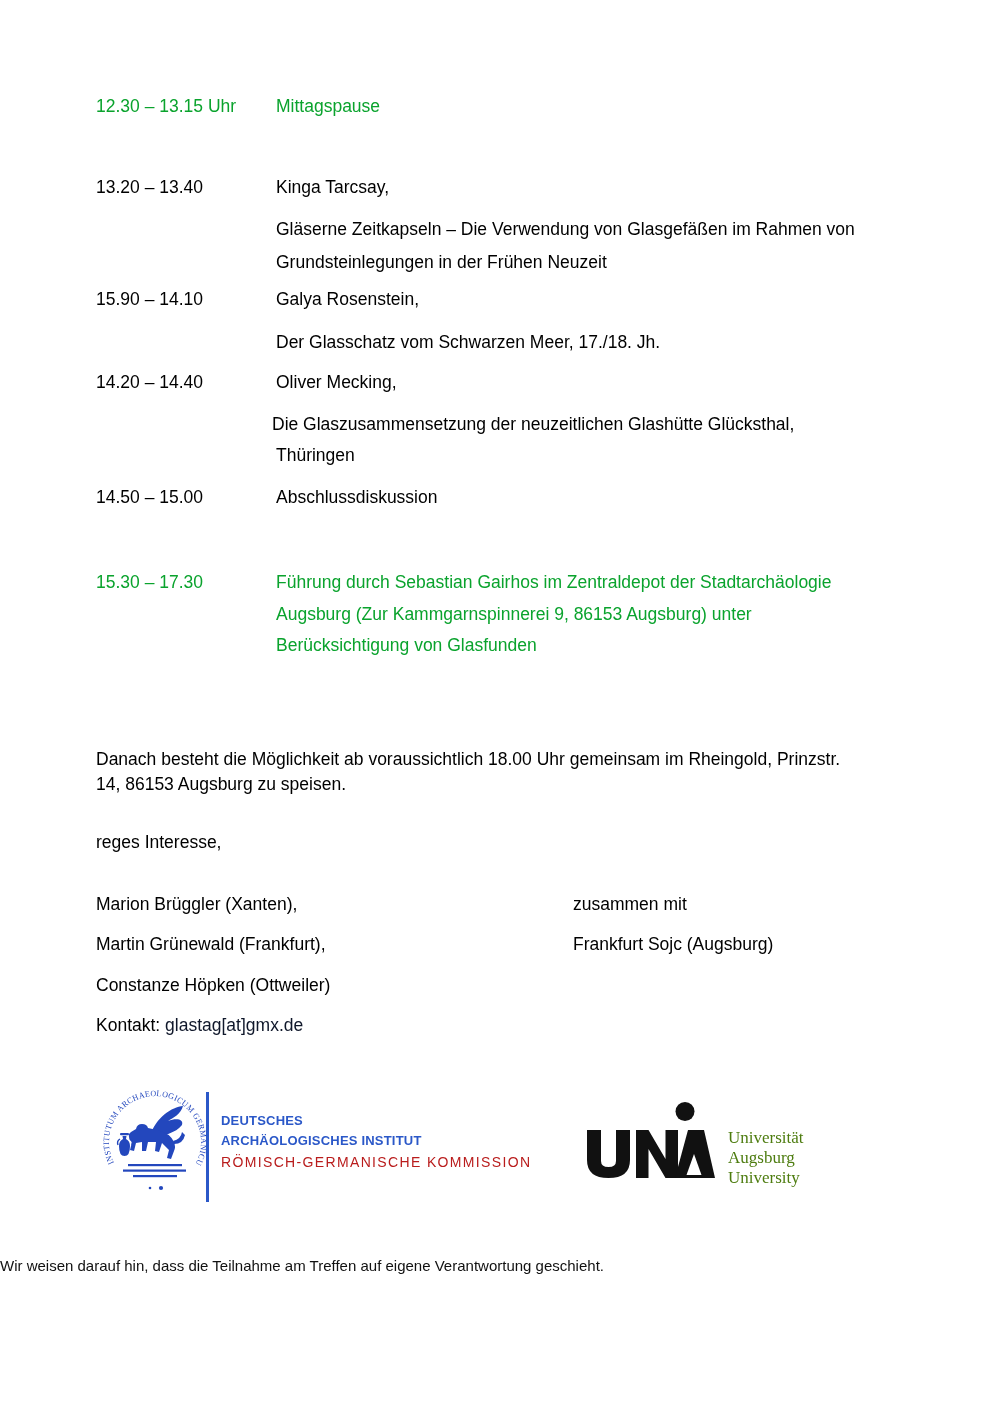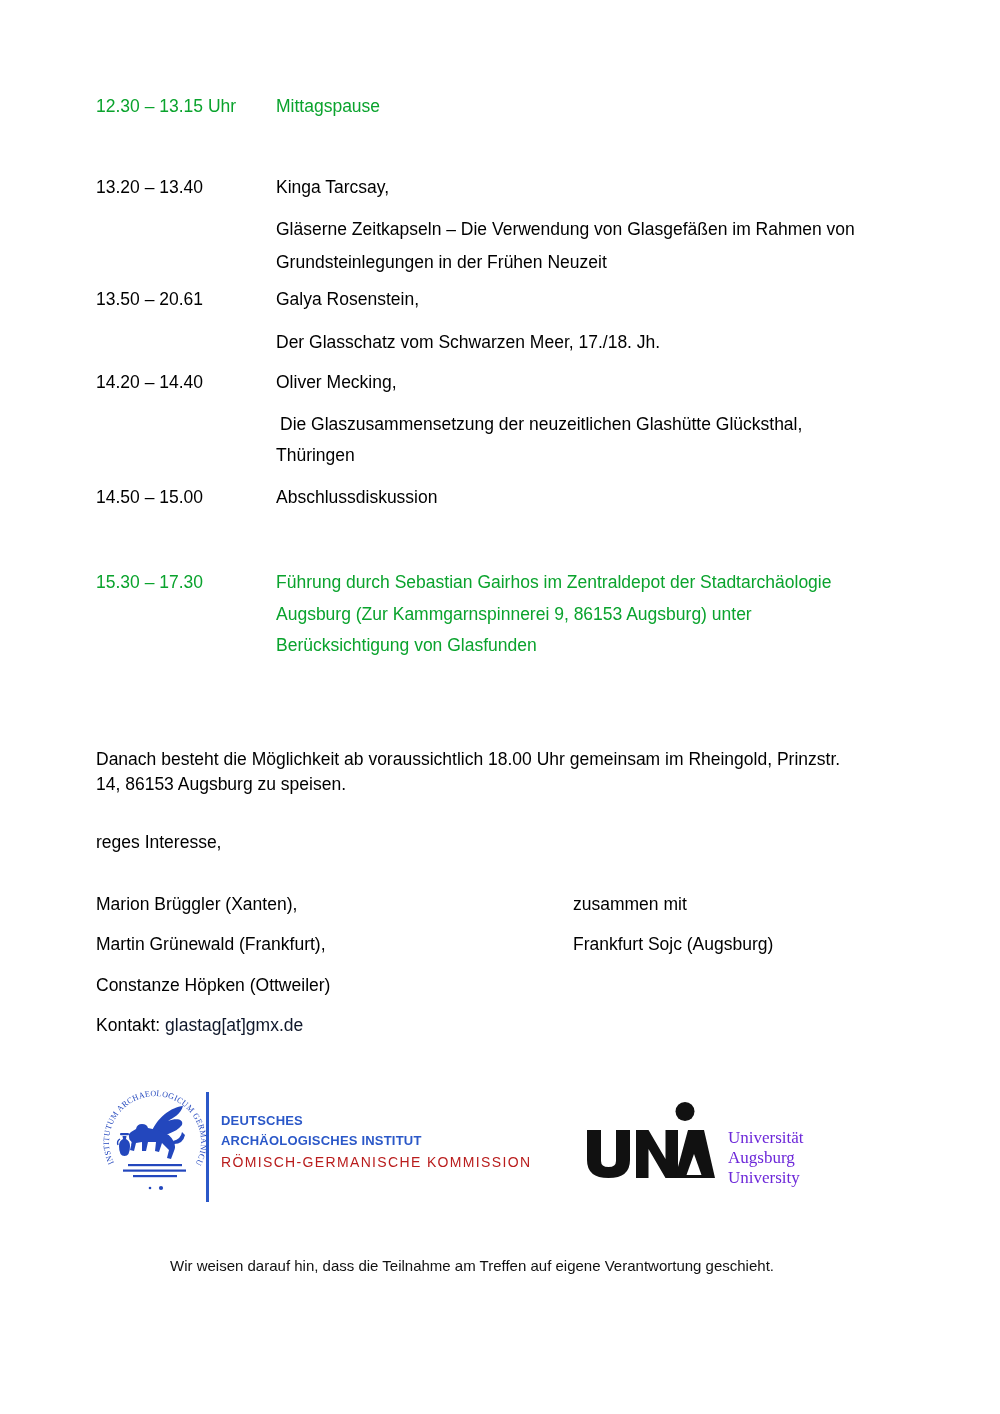--- a/index.html
+++ b/index.html
@@ -10,44 +10,44 @@
     font-family:"Liberation Sans",sans-serif;
     font-size:17.5px;
     color:#000000;
     overflow:hidden;
   }
   .abs{position:absolute;line-height:1;white-space:nowrap;}
   .green{color:#0aa32d;text-align:center;}
   .link{color:#0f172a;}
   .dai-bold{font-weight:bold;color:#2b58c8;font-size:13px;letter-spacing:.2px;}
   .dai-gray{color:#b91c1c;font-size:14px;letter-spacing:1.35px;}
-  .unia-serif{font-family:"Liberation Serif",serif;font-size:17px;line-height:20px;color:#6d28d9;white-space:nowrap;}
+  .unia-serif{font-family:"Liberation Serif",serif;font-size:17px;line-height:20px;color:#4d7c0f;white-space:nowrap;}
   .divider{position:absolute;left:206px;top:1092px;width:2.5px;height:110px;background:#2b58c8;}
-  .footer{position:absolute;left:0;top:1258px;width:944px;text-align:center;font-size:15px;line-height:1;color:#111111;}
+  .footer{position:absolute;left:0;top:1258px;width:944px;font-size:15px;line-height:1;color:#111111;}
 </style>
 </head>
 <body>
 
 <div class="page">
 
   <div class="abs green" style="left:96px;top:98px">12.30 – 13.15 Uhr</div>
   <div class="abs green" style="left:276px;top:98px">Mittagspause</div>
 
   <div class="abs" style="left:96px;top:179px">13.20 – 13.40</div>
   <div class="abs" style="left:276px;top:179px">Kinga Tarcsay,</div>
   <div class="abs" style="left:276px;top:221px">Gläserne Zeitkapseln – Die Verwendung von Glasgefäßen im Rahmen von</div>
   <div class="abs" style="left:276px;top:254px">Grundsteinlegungen in der Frühen Neuzeit</div>
 
-  <div class="abs" style="left:96px;top:291px">13.50 – 20.61</div>
+  <div class="abs" style="left:96px;top:291px">15.90 – 14.10</div>
   <div class="abs" style="left:276px;top:291px">Galya Rosenstein,</div>
   <div class="abs" style="left:276px;top:334px">Der Glasschatz vom Schwarzen Meer, 17./18. Jh.</div>
 
   <div class="abs" style="left:96px;top:374px">14.20 – 14.40</div>
   <div class="abs" style="left:276px;top:374px">Oliver Mecking,</div>
-  <div class="abs" style="left:280px;top:416px">Die Glaszusammensetzung der neuzeitlichen Glashütte Glücksthal,</div>
+  <div class="abs" style="left:272px;top:416px">Die Glaszusammensetzung der neuzeitlichen Glashütte Glücksthal,</div>
   <div class="abs" style="left:276px;top:447px">Thüringen</div>
 
   <div class="abs" style="left:96px;top:489px">14.50 – 15.00</div>
   <div class="abs" style="left:276px;top:489px">Abschlussdiskussion</div>
 
   <div class="abs green" style="left:96px;top:574px">15.30 – 17.30</div>
   <div class="abs green" style="left:276px;top:574px">Führung durch Sebastian Gairhos im Zentraldepot der Stadtarchäologie</div>
   <div class="abs green" style="left:276px;top:606px">Augsburg (Zur Kammgarnspinnerei 9, 86153 Augsburg) unter</div>
   <div class="abs green" style="left:276px;top:637px">Berücksichtigung von Glasfunden</div>
 

